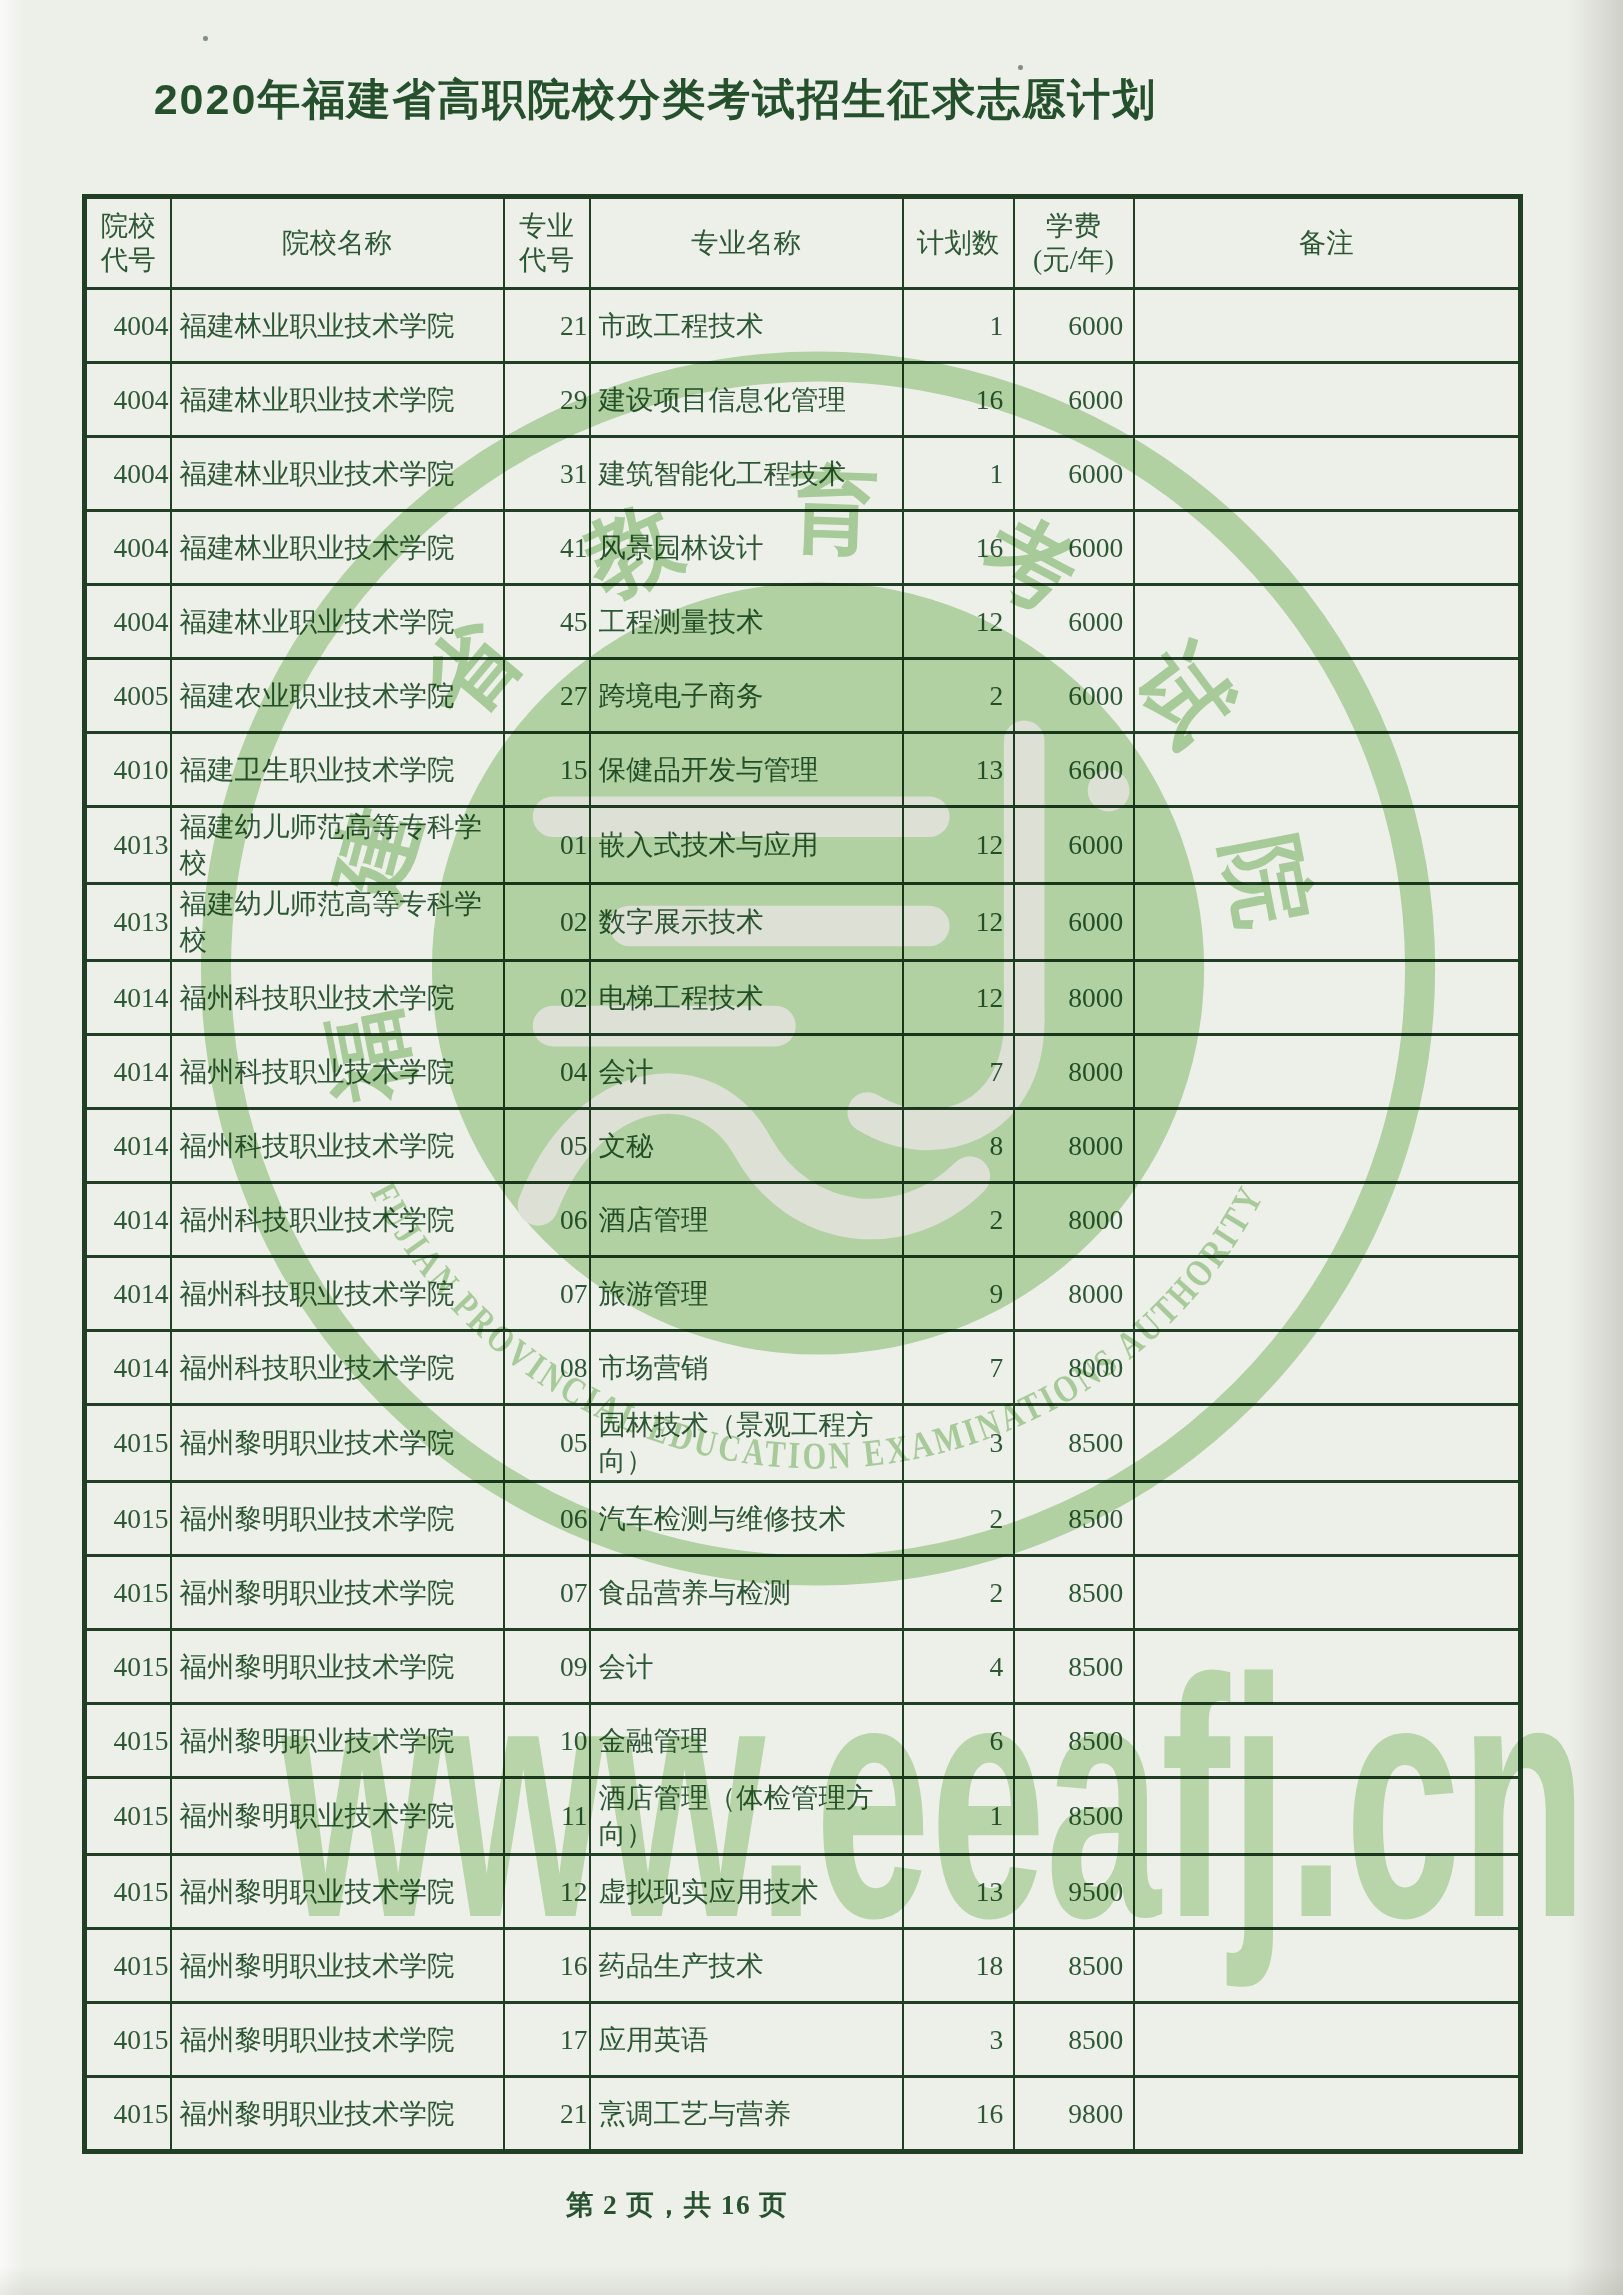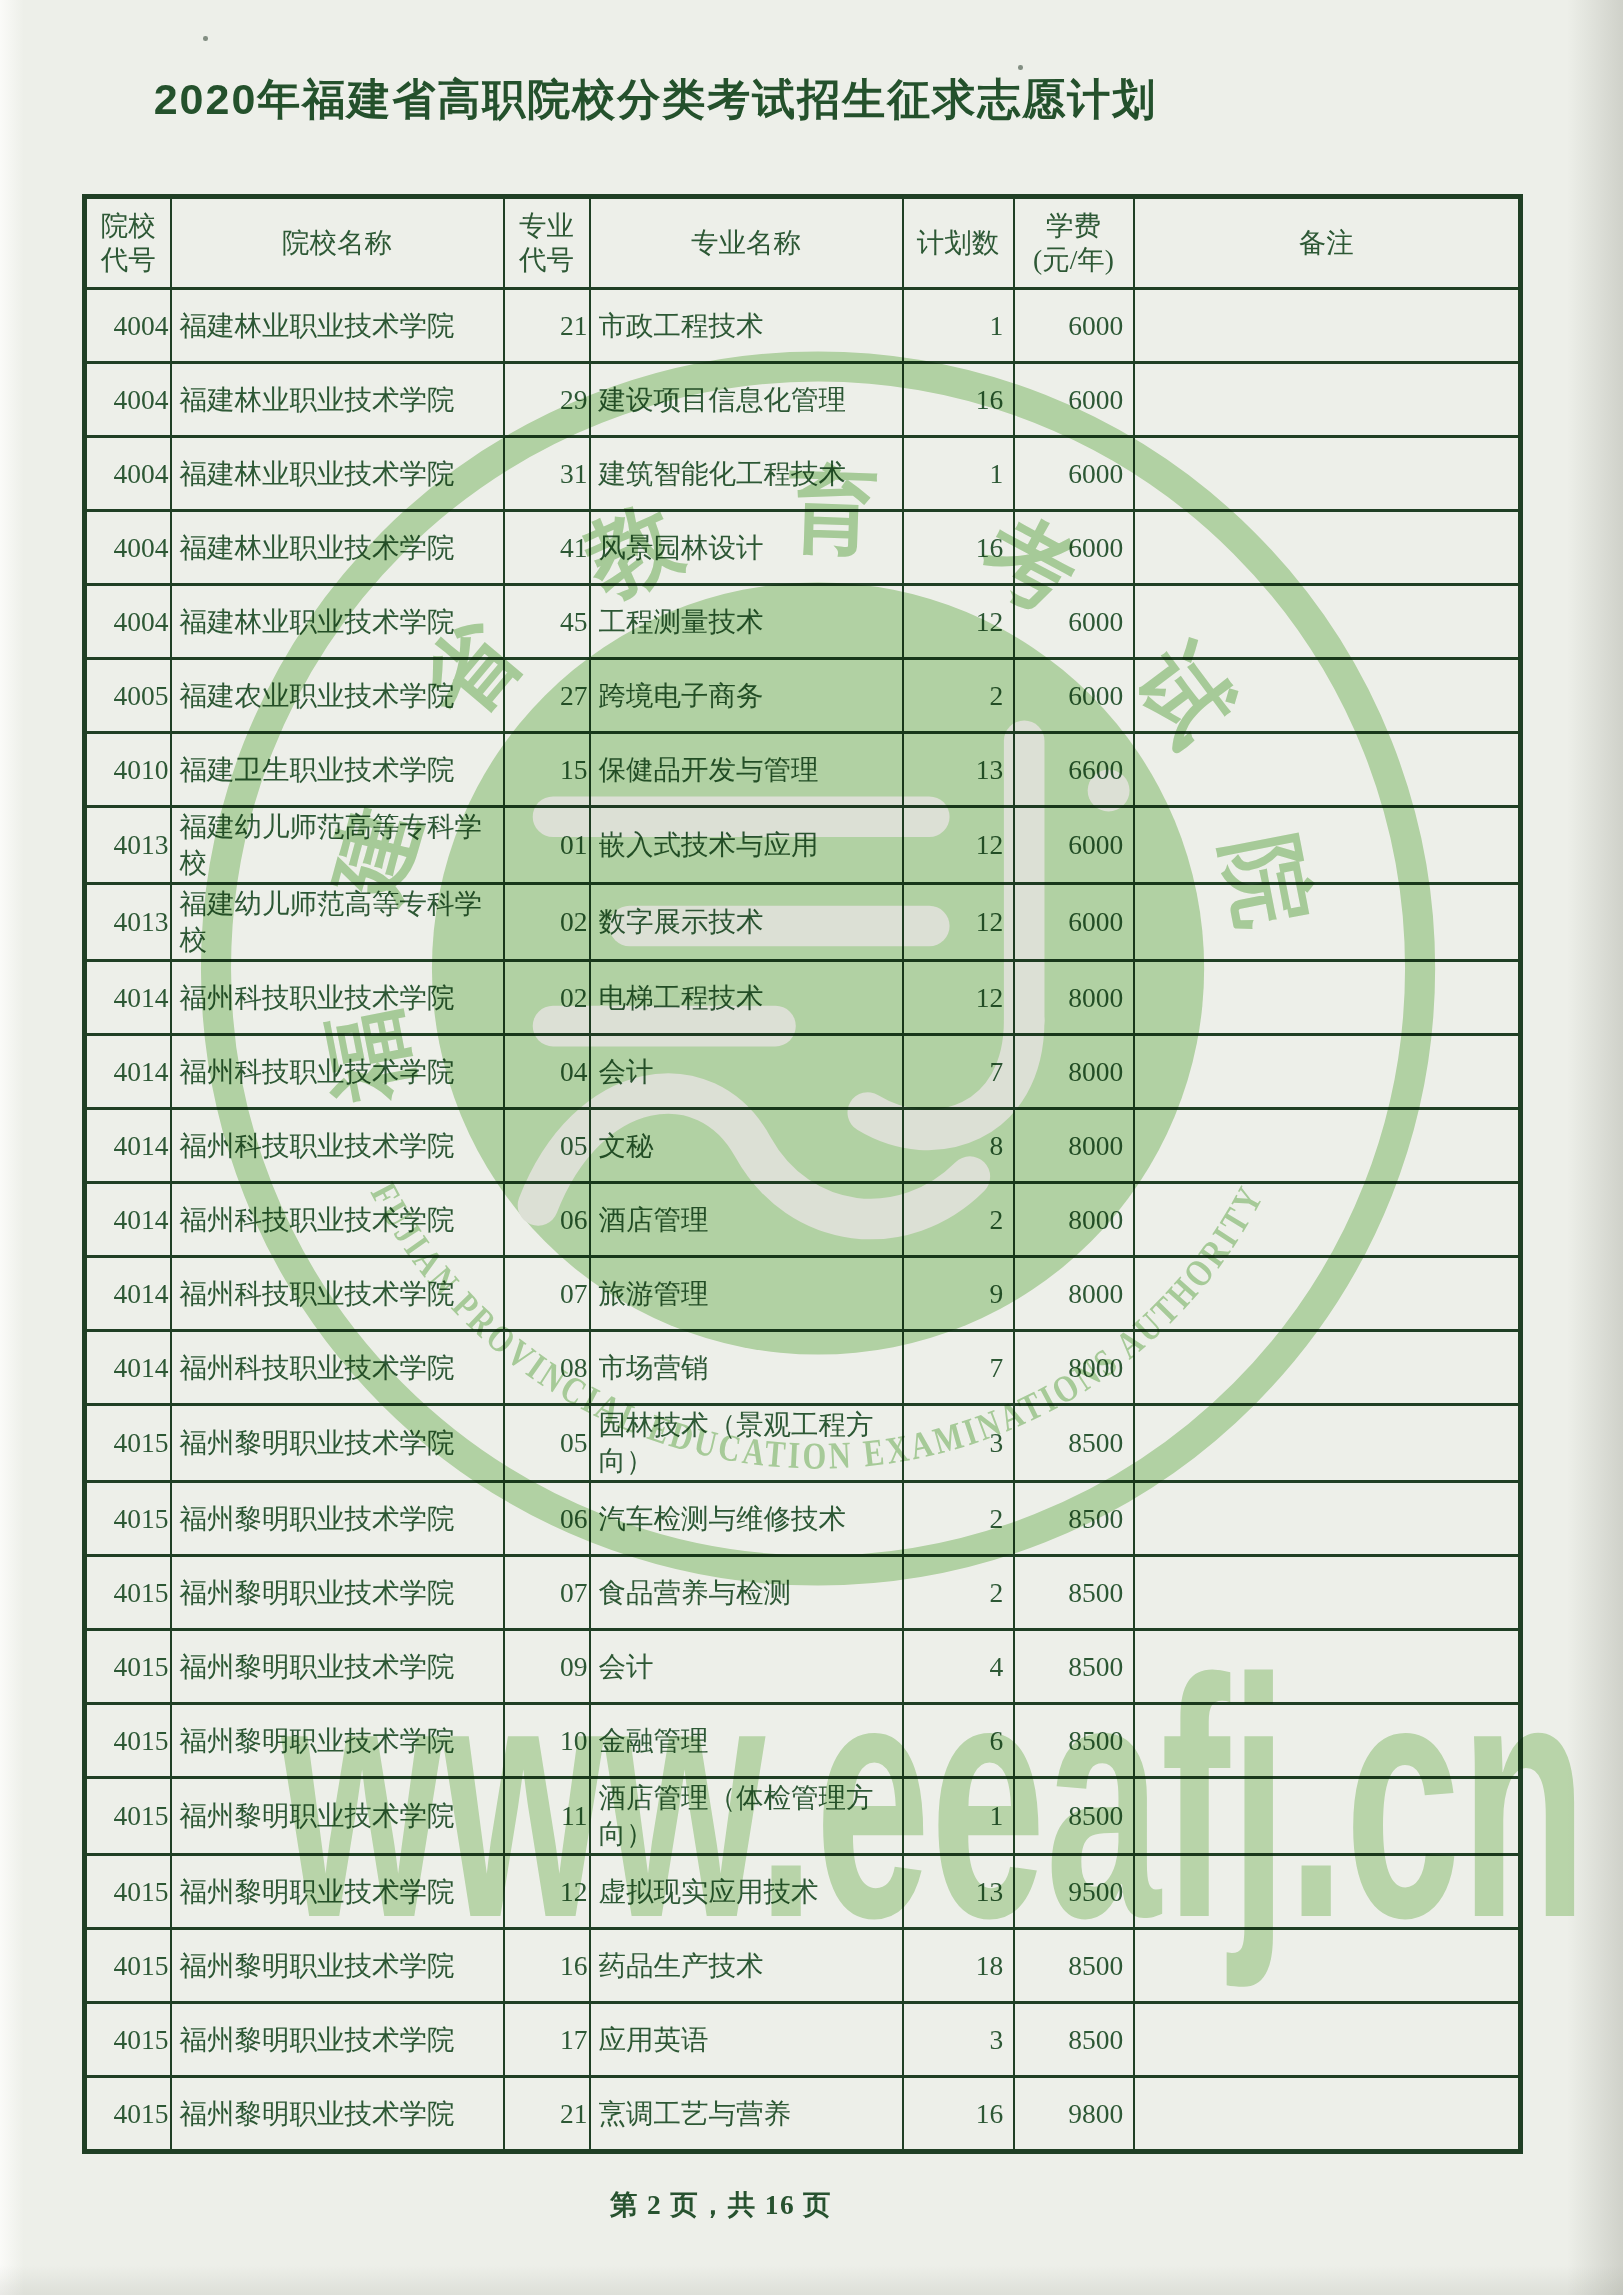--- a/index.html
+++ b/index.html
@@ -24,21 +24,21 @@
              text-align:center;vertical-align:middle;height:86px;}
   table.plan td{font-size:27.5px;vertical-align:middle;height:69px;}
   td.c-center{text-align:right;}
   td.c-left{text-align:left;padding-left:7.9px;}
   td.c-right{text-align:right;padding-right:9.2px;}
   col.w1{width:86px;} col.w2{width:333px;} col.w3{width:86px;}
   col.w4{width:313px;} col.w5{width:111px;} col.w6{width:120px;} col.w7{width:387px;}
 
   
   .page-footer{position:absolute;top:2187px;left:0;width:1354px;text-align:center;
-               font-size:27.5px;color:#27522f;font-weight:bold;letter-spacing:1.3px;margin-left:44px;}
+               font-size:27.5px;color:#27522f;font-weight:bold;letter-spacing:1.3px;}
 
   
   .watermark{position:absolute;left:0;top:0;width:1623px;height:2295px;
              mix-blend-mode:multiply;pointer-events:none;}
   .seal-ring{fill:none;stroke:var(--seal-color,#bfdfb2);stroke-width:46px;}
   .seal-disc{fill:var(--seal-color,#bfdfb2);}
   .seal-logo{fill:none;stroke:#edefe9;stroke-width:62px;stroke-linecap:round;}
   .seal-char{font-family:"Liberation Serif",serif;font-weight:bold;font-size:138px;
              fill:var(--seal-char-color,#b3d8a6);text-anchor:middle;}
   .seal-eng{font-family:"Liberation Serif",serif;font-weight:bold;font-size:58px;

